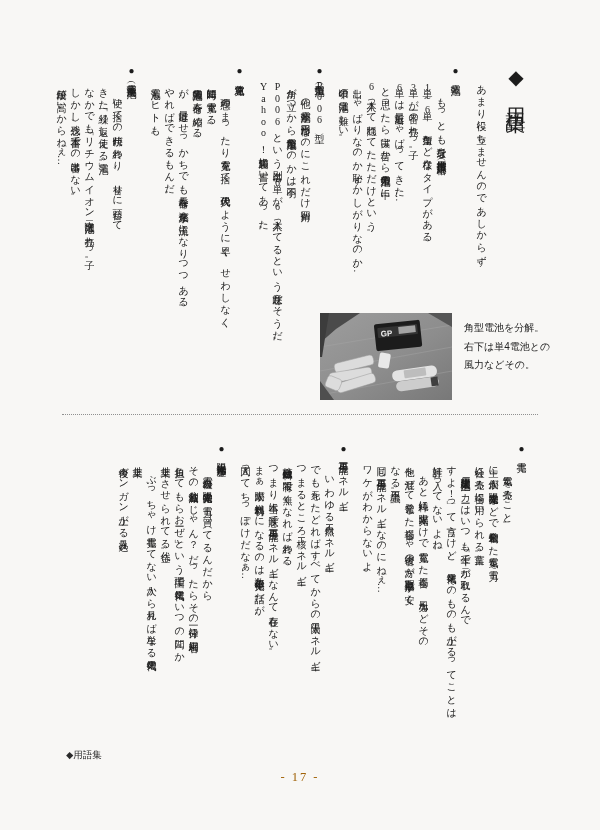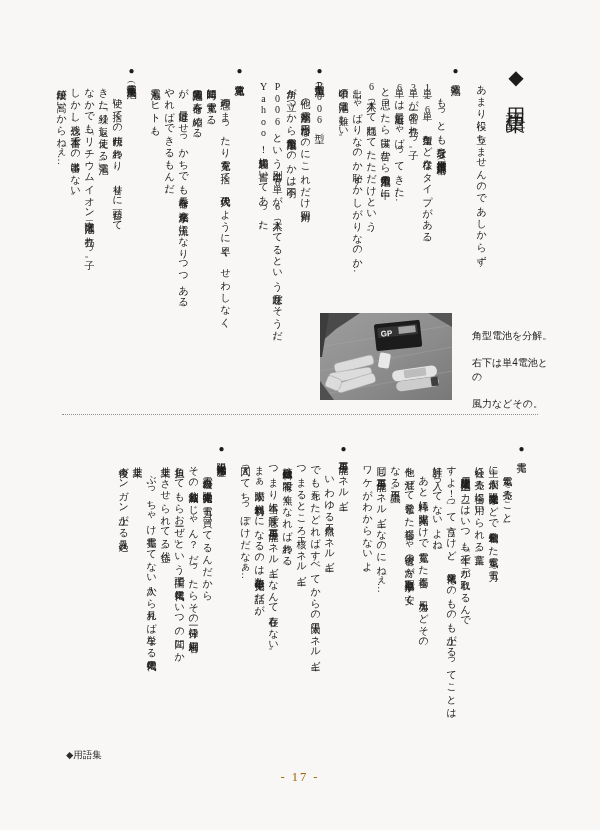--- a/index.html
+++ b/index.html
@@ -44,21 +44,21 @@
   .photo{
     position:absolute;left:320px;top:313px;width:132px;height:87px;
   }
   .photo svg{display:block;width:132px;height:87px;}
 
   .caption{
     position:absolute;left:460px;top:317px;width:110px;
     font-family:"Liberation Sans","DejaVu Sans",sans-serif;
     font-size:10px;line-height:14.5px;color:#222;
   }
-  .caption p{margin:12px;}
+  .caption p{margin:4px;}
 
   .divider{
     position:absolute;left:62px;top:414px;width:476px;height:0;
     border-top:1px dotted #909090;
   }
 
   .footer-label{
     position:absolute;left:66px;top:749px;
     font-family:"Liberation Sans","DejaVu Sans",sans-serif;
     font-size:9.5px;color:#2a2a2a;

